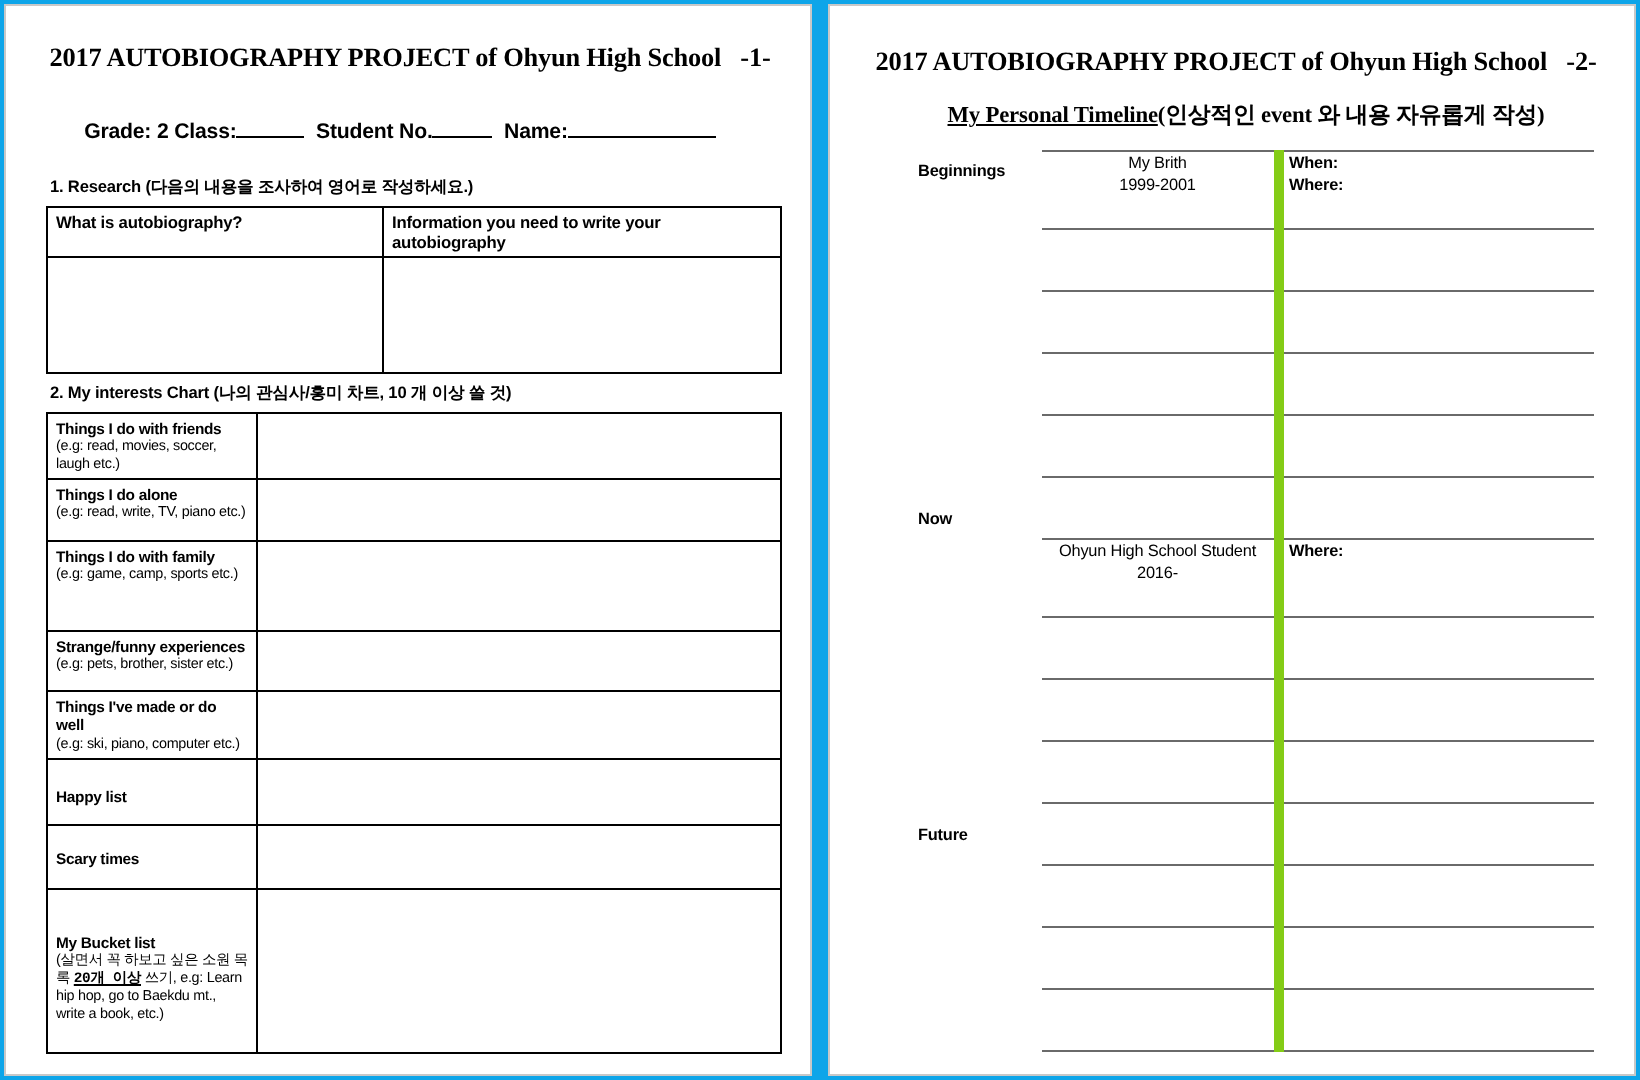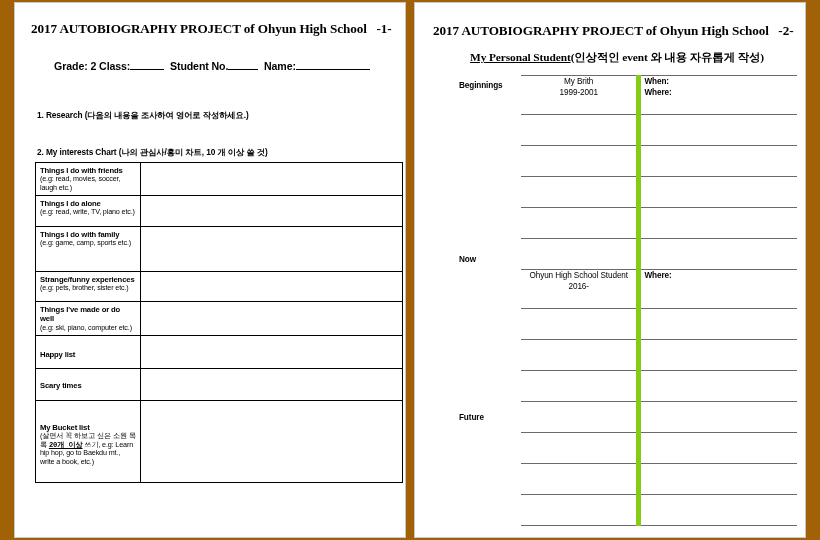--- a/index.html
+++ b/index.html
@@ -10,22 +10,22 @@
   body {
     width: 820px; height: 540px;
     font-family: "Liberation Sans", "DejaVu Sans", sans-serif;
     color: #000;
     overflow: hidden;
   }
   .worksheet-spread {
     width: 820px; height: 540px;
     display: flex;
     gap: 8px;
-    padding: 2px 14px;
-    background: #a16207;
+    padding: 2px 2px;
+    background: #0ea5e9;
   }
   .page {
     background: #fff;
     border: 1px solid #c8c8c8;
     position: relative;
     overflow: hidden;
   }
   .page-left  { width: 404px; height: 536px; padding: 12px 14px 0 16px; }
   .page-right { width: 404px; height: 536px; padding: 12px 14px 0 18px; }
 
@@ -48,21 +48,21 @@
     white-space: pre;
     letter-spacing: -0.1px;
   }
   .id-line .blank-s { display:inline-block; width:34px; border-bottom:1px solid #000; }
   .id-line .blank-m { display:inline-block; width:30px; border-bottom:1px solid #000; }
   .id-line .blank-l { display:inline-block; width:74px; border-bottom:1px solid #000; }
 
   .section-label {
     font-weight: bold;
     font-size: 8.3px;
-    margin: 26px 0 4px 6px;
+    margin: 4px 0 4px 6px;
     letter-spacing: -0.1px;
   }
 
   
   table.grid {
     border-collapse: collapse;
     table-layout: fixed;
   }
   table.research {
     width: 367px;
@@ -171,20 +171,32 @@
   <div class="page page-left">
 
     <div class="doc-title">2017 AUTOBIOGRAPHY PROJECT of Ohyun High School   -1-</div>
 
     <div class="id-line">
       <span>Grade: 2 Class:</span><span class="blank-s"></span>  <span>Student No.</span><span class="blank-m"></span>  <span>Name:</span><span class="blank-l"></span>
     </div>
 
     <div class="section-label">1. Research (다음의 내용을 조사하여 영어로 작성하세요.)</div>
 
+    <table class="grid research">
+      <tbody>
+          <tr>
+        <td class="hdr" style="width:168px">What is autobiography?</td>
+        <td class="hdr" style="width:199px">Information you need to write your autobiography</td>
+      </tr>
+      <tr>
+        <td class="body"></td>
+        <td class="body"></td>
+      </tr>
+    </tbody>
+      </table>
 
     <div class="section-label">2. My interests Chart (나의 관심사/흥미 차트, 10 개 이상 쓸 것)</div>
 
     <table class="grid interests">
       <tbody>
           <tr>
         <td class="prompt" style="height:30px">
           <div class="p-title">Things I do with friends</div>
           <div class="p-sub">(e.g: read, movies, soccer, laugh etc.)</div>
         </td>
@@ -238,21 +250,21 @@
         <td class="answer"></td>
       </tr>
     </tbody>
       </table>
   </div>
 
   <div class="page page-right">
 
     <div class="doc-title">2017 AUTOBIOGRAPHY PROJECT of Ohyun High School   -2-</div>
 
-    <div class="timeline-title"><span class="und">My Personal Student</span><span>(인상적인 event 와 내용 자유롭게 작성)</span></div>
+    <div class="timeline-title"><span class="und">My Personal Timeline</span><span>(인상적인 event 와 내용 자유롭게 작성)</span></div>
 
     <div class="timeline-wrap">
 
       <div class="era-label" style="top:6px">Beginnings</div>
       <div class="era-label" style="top:180px">Now</div>
       <div class="era-label" style="top:338px">Future</div>
 
       <table class="timeline">
         <tbody>
             <tr>

